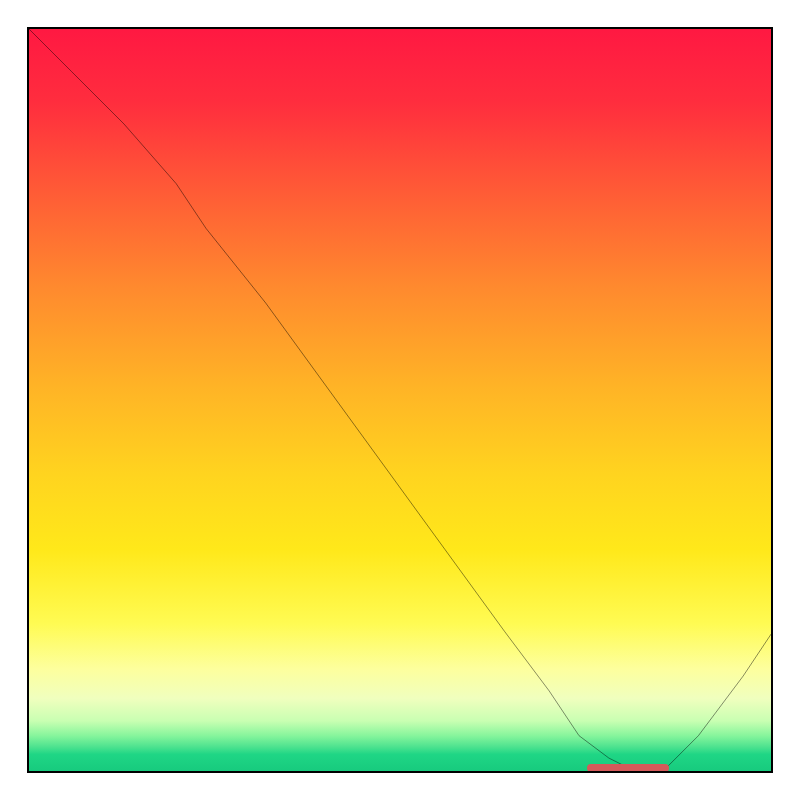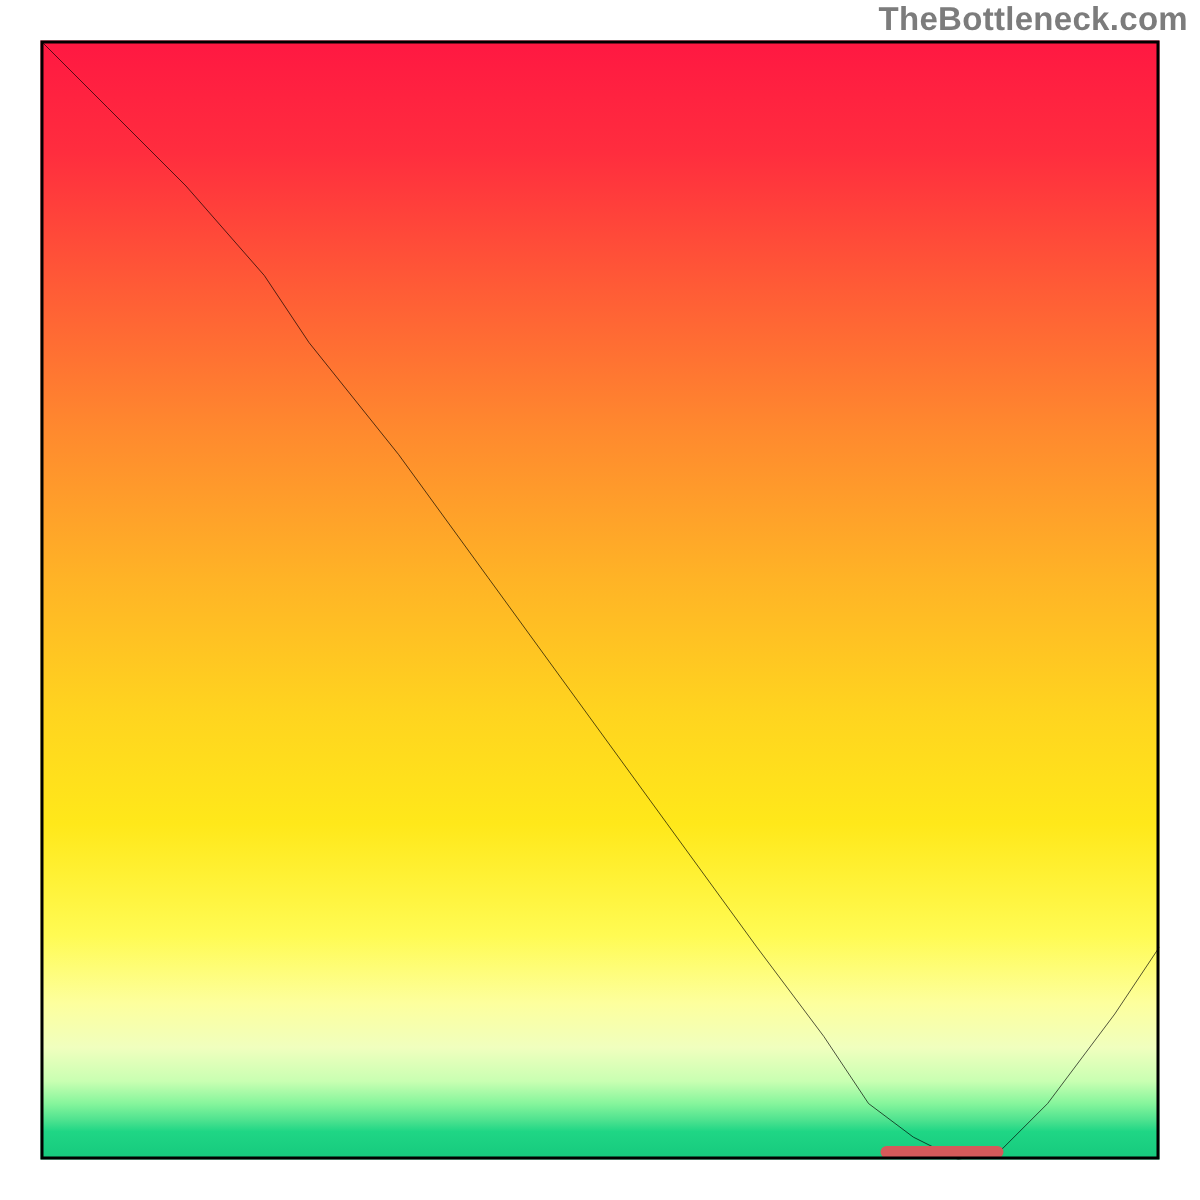--- a/index.html
+++ b/index.html
@@ -80,21 +80,20 @@
     position: absolute;
     height: 8px;
     background: #d55a5a;
     border-radius: 4px;
   }
 </style>
 </head>
 <body>
 
 <div class="wrap">
-  <div class="watermark">TheBottleneck.com</div>
 
   <div class="plot">
     <div class="gradient"></div>
 
     <svg class="curve" viewBox="0 0 100 100" preserveAspectRatio="none">
       <path id="curve-path" fill="none" stroke="#000000" stroke-width="0.45" vector-effect="non-scaling-stroke" d="M0.00 0.00 L6.00 6.00 L13.00 13.00 L20.00 21.00 L24.00 27.00 L32.00 37.00 L40.00 48.00 L48.00 59.00 L56.00 70.00 L64.00 81.00 L70.00 89.00 L74.00 95.00 L78.00 98.00 L82.00 100.00 L86.00 99.00 L90.00 95.00 L96.00 87.00 L100.00 81.00"></path>
     </svg>
 
     <div id="marker" class="marker" style="left: 75%; width: 11%; top: 98.8%; background: rgb(213, 90, 90);"></div>
 

